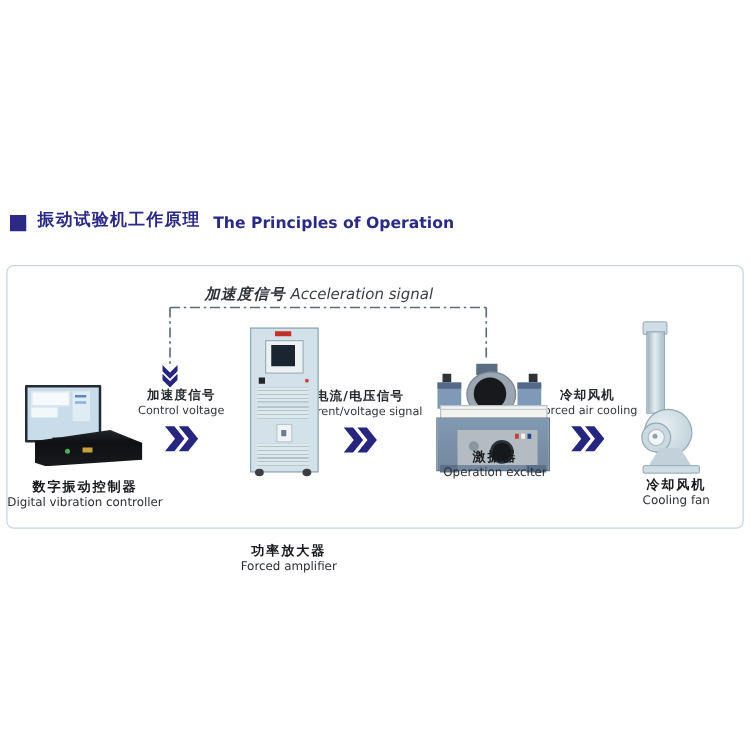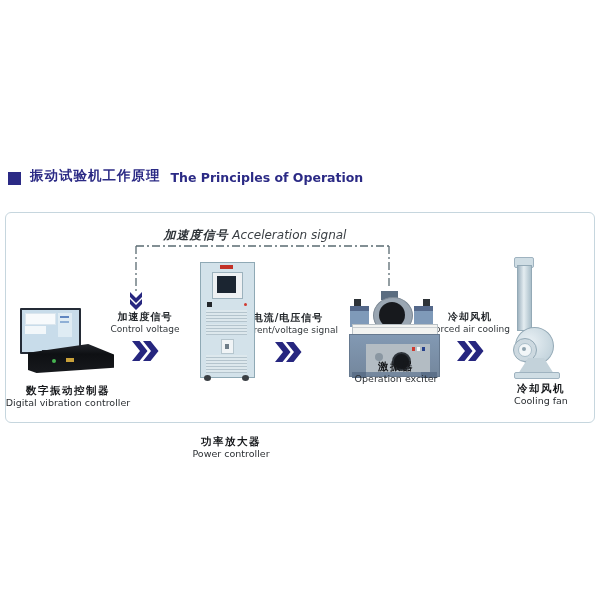--- a/index.html
+++ b/index.html
@@ -171,21 +171,21 @@
     <div class="abs vent ventB"></div>
     <div class="abs cab-mid">
       <div class="abs cab-mid-dot"></div>
     </div>
     <div class="abs vent ventC"></div>
   </div>
   <div class="abs wheel" style="left:204px;"></div>
   <div class="abs wheel" style="left:242px;"></div>
   <div class="comp-label" style="left:156px;top:387px;margin-top:48px;">
     <div class="cl-zh">功率放大器</div>
-    <div class="cl-en">Power controller</div>
+    <div class="cl-en">Forced amplifier</div>
   </div>
 
   <div class="abs exc-knobL"></div>
   <div class="abs exc-knobR"></div>
   <div class="abs exc-cap"></div>
   <div class="abs exc-ring"></div>
   <div class="abs exc-drum"></div>
   <div class="abs bracket" style="left:350px;">
     <div class="abs btop"></div>
   </div>

